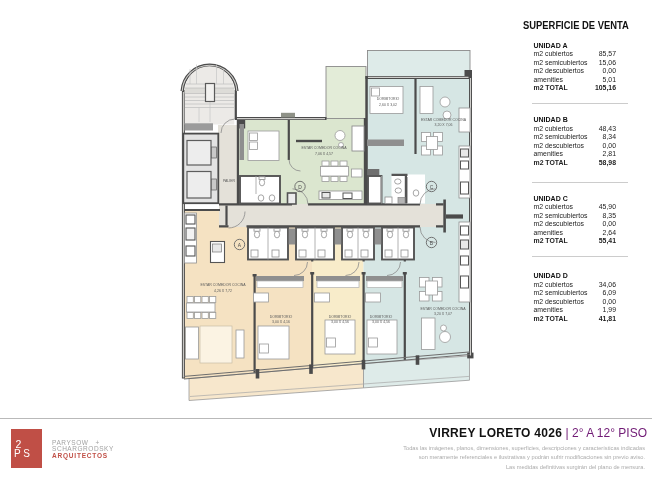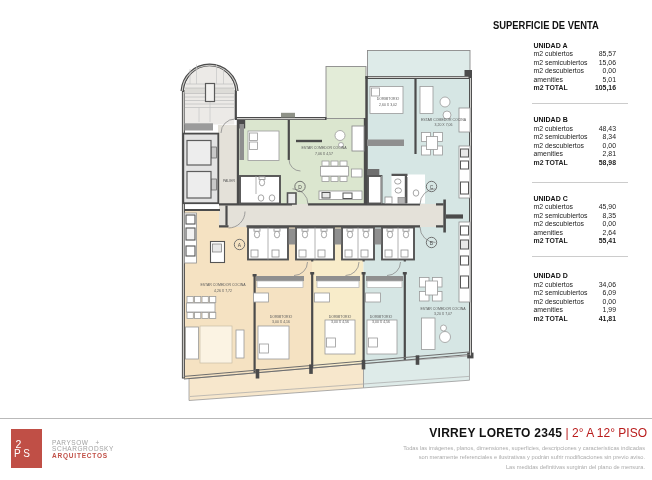--- a/index.html
+++ b/index.html
@@ -1,34 +1,34 @@
 <!DOCTYPE html>
 <html><head>
 <meta charset="utf-8">
 <style>
   html,body{margin:0;padding:0;background:#fff;}
   body{width:652px;height:480px;position:relative;font-family:"Liberation Sans",sans-serif;overflow:hidden;}
   .abs{position:absolute;}
-  .panel{position:absolute;left:493px;top:18.5px;width:125px;}
+  .panel{position:absolute;left:523px;top:18.5px;width:125px;}
   .ptitle{font-size:11.2px;font-weight:bold;color:#111;letter-spacing:0px;transform:scaleX(0.84);transform-origin:0 0;white-space:nowrap;}
   .blk{position:absolute;left:533.5px;width:82.5px;}
   .blk h4{margin:0 0 1.6px 0;font-size:7px;line-height:7px;font-weight:bold;color:#111;}
   .row{font-size:6.9px;color:#222;height:8.6px;line-height:8.6px;position:relative;white-space:nowrap;}
   .row span{position:absolute;right:0;top:0;}
   .row.tot{font-weight:bold;}
   .sep{position:absolute;left:532px;width:96px;border-top:1px solid #ccc;height:0;}
   .botline{position:absolute;left:0;top:418px;width:652px;border-top:1.6px solid #b9b9b9;}
   .logo{position:absolute;left:11px;top:429px;width:31px;height:39px;background:#c04f46;color:#fff;}
   .logo .n2{position:absolute;left:4.5px;top:9px;font-size:10.5px;}
   .logo .ps{position:absolute;left:3px;top:18.5px;font-size:10px;letter-spacing:2.5px;}
   .firm{position:absolute;left:52px;top:439.5px;font-size:6.5px;color:#a2a2a2;letter-spacing:0.55px;line-height:6.8px;}
   .firm .arq{color:#c04f46;font-weight:bold;letter-spacing:0.8px;}
   .addr{position:absolute;right:5px;top:426px;text-align:right;font-size:12px;color:#111;white-space:nowrap;}
   .addr b{letter-spacing:0.3px;}
-  .addr .lt{font-weight:normal;color:#b91c1c;}
+  .addr .lt{font-weight:normal;color:#701a75;}
   .legal{position:absolute;right:7px;top:443.5px;text-align:right;font-size:5.7px;line-height:9.5px;color:#ababab;}
 </style>
 </head>
 <body>
 
 <svg class="abs" style="left:0;top:0" width="652" height="480" viewBox="0 0 652 480">
   <g id="fills">
 
   <polygon points="184,210 219,210 219,226.8 312,226.8 312,368.0 184,379" fill="#f5e2c2"></polygon>
 
@@ -457,15 +457,15 @@
 
 <div class="botline"></div>
 
 <div class="logo">
     <div class="n2">2</div>
     <div class="ps">PS</div>
   </div>
 
 <div class="firm">PARYSOW&nbsp;&nbsp; +<br>SCHARGRODSKY<br><span class="arq">ARQUITECTOS</span></div>
 
-<div class="addr"><b>VIRREY LORETO 2345</b> <span class="lt">| 2° A 12° PISO</span></div>
+<div class="addr"><b>VIRREY LORETO 4026</b> <span class="lt">| 2° A 12° PISO</span></div>
 
 <div class="legal">Todas las imágenes, planos, dimensiones, superficies, descripciones y características indicadas<br>son meramente referenciales e ilustrativas y podrán sufrir modificaciones sin previo aviso.<br>Las medidas definitivas surgirán del plano de mensura.</div>
 
 </body></html>

